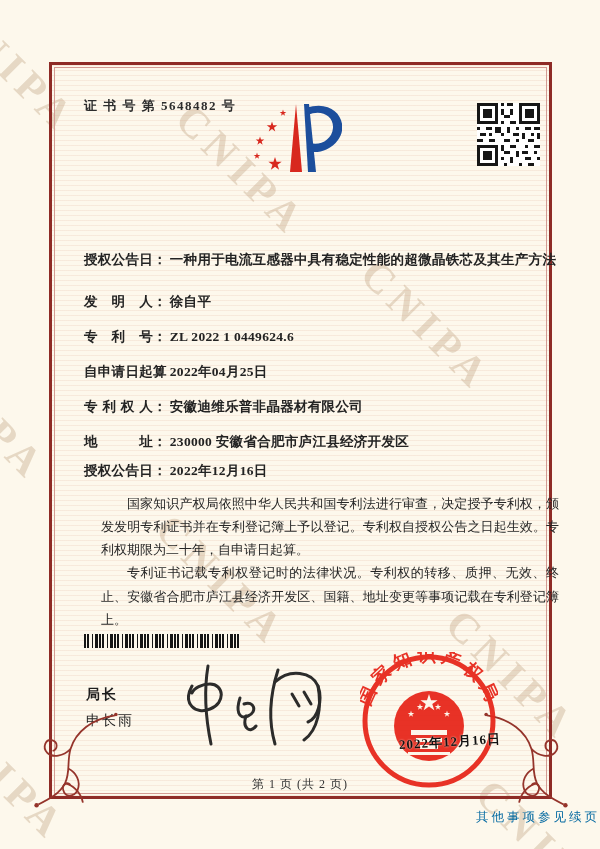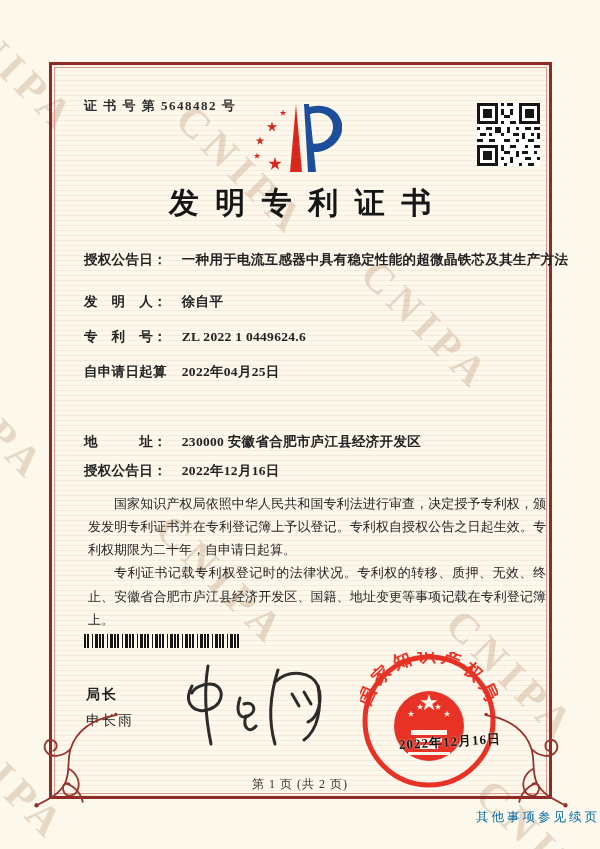--- a/index.html
+++ b/index.html
@@ -37,24 +37,24 @@
     font-size:30px;font-weight:700;color:#161616;
     letter-spacing:0.55em;text-indent:0.55em;
   }
   .row{
     position:absolute;left:84px;width:462px;
     font-size:13.5px;font-weight:700;color:#232323;letter-spacing:0.3px;
     white-space:nowrap;
   }
   .lbl{display:inline-block;width:69px;text-align:justify;text-align-last:justify;vertical-align:top;}
   .colon{display:inline-block;}
-  .val{margin-left:15px;}
+  .val{margin-left:3px;}
   .pair2{position:absolute;left:215px;top:0;white-space:nowrap;}
   .paras{
-    position:absolute;left:88px;top:492px;width:458px;
+    position:absolute;left:101px;top:492px;width:458px;
     font-size:13px;line-height:1.78;color:#262626;text-align:justify;
   }
   .paras p{margin:0;text-indent:2em;}
   .barcode{
     position:absolute;left:84px;top:634px;width:156px;height:14px;
     background:repeating-linear-gradient(90deg,
       #161616 0 2px,#fdf8ec 2px 3px,#161616 3px 5px,#fdf8ec 5px 8px,
       #161616 8px 9px,#fdf8ec 9px 11px,#161616 11px 14px,#fdf8ec 14px 15px);
   }
   .director-title{position:absolute;left:86px;top:686px;font-size:14px;font-weight:700;letter-spacing:2px;color:#1f1f1f;}
@@ -122,33 +122,35 @@
                M0,24h3v3h-3z M9,24h6v3h-6z M18,24h6v6h-6z M30,24h3v6h-3z M39,24h3v3h-3z M48,24h6v3h-6z M57,24h6v3h-6z
                M3,30h6v3h-6z M12,30h3v3h-3z M24,30h3v3h-3z M36,30h6v3h-6z M45,30h3v6h-3z M54,30h3v3h-3z M60,30h3v6h-3z
                M0,36h6v3h-6z M12,36h6v3h-6z M27,36h6v3h-6z M39,36h3v3h-3z M51,36h6v3h-6z
                M24,42h3v6h-3z M33,42h6v3h-6z M48,42h3v3h-3z M57,42h6v3h-6z
                M27,48h6v3h-6z M39,48h3v6h-3z M45,48h6v3h-6z M57,48h3v3h-3z
                M24,54h3v3h-3z M33,54h3v6h-3z M48,54h6v3h-6z M60,54h3v3h-3z
                M27,60h3v3h-3z M42,60h3v3h-3z M51,60h6v3h-6z"></path>
     </g>
   </svg>
 
-  <div class="doc-title">发明专利证书</div>
 
   <div class="row" style="top:251px">
     <span class="lbl">授权公告日</span><span class="colon">：</span><span class="val">一种用于电流互感器中具有稳定性能的超微晶铁芯及其生产方法</span>
   </div>
   <div class="row" style="top:293px">
     <span class="lbl">发明人</span><span class="colon">：</span><span class="val">徐自平</span>
   </div>
   <div class="row" style="top:328px">
     <span class="lbl">专利号</span><span class="colon">：</span><span class="val">ZL 2022 1 0449624.6</span>
   </div>
   <div class="row" style="top:363px">
     <span class="lbl">自申请日起算</span><span class="colon">：</span><span class="val">2022年04月25日</span>
+  </div>
+  <div class="row" style="top:398px">
+    <span class="lbl">专利权人</span><span class="colon">：</span><span class="val">安徽迪维乐普非晶器材有限公司</span>
   </div>
   <div class="row" style="top:433px">
     <span class="lbl">地址</span><span class="colon">：</span><span class="val">230000 安徽省合肥市庐江县经济开发区</span>
   </div>
   <div class="row" style="top:462px">
     <span class="lbl">授权公告日</span><span class="colon">：</span><span class="val">2022年12月16日</span>
   </div>
 
   <div class="paras">
     <p>国家知识产权局依照中华人民共和国专利法进行审查，决定授予专利权，颁发发明专利证书并在专利登记簿上予以登记。专利权自授权公告之日起生效。专利权期限为二十年，自申请日起算。</p>

